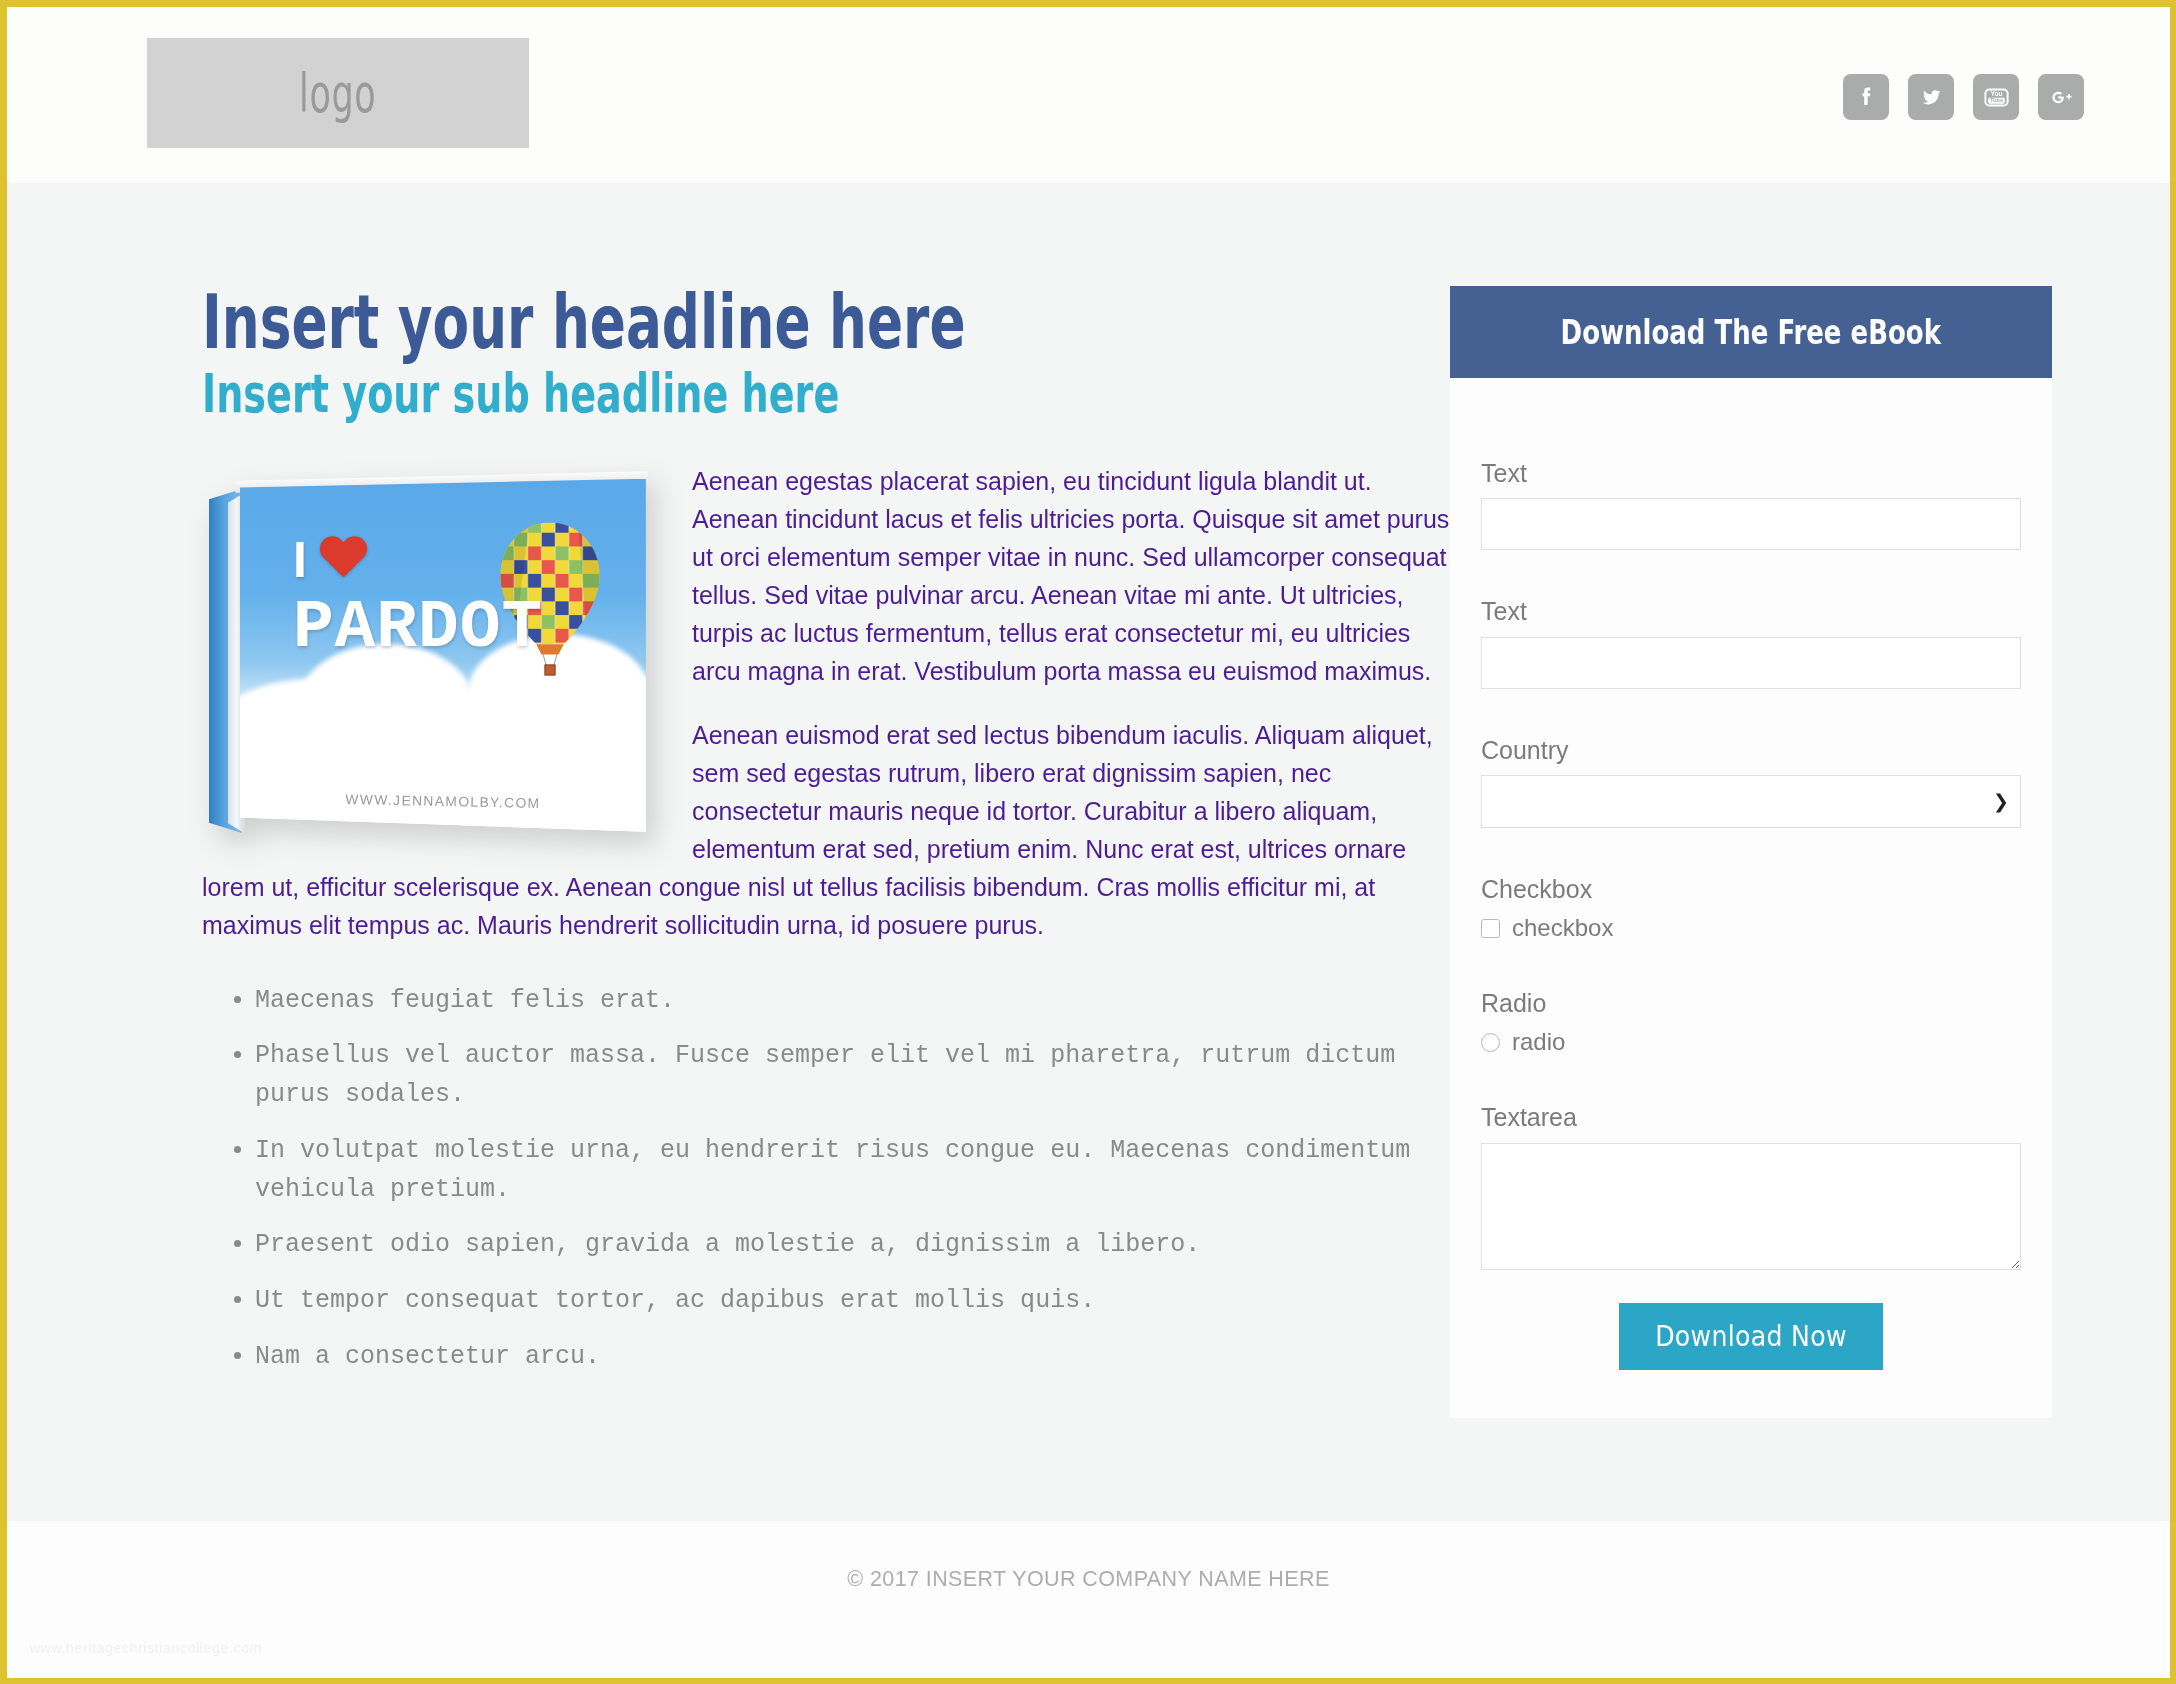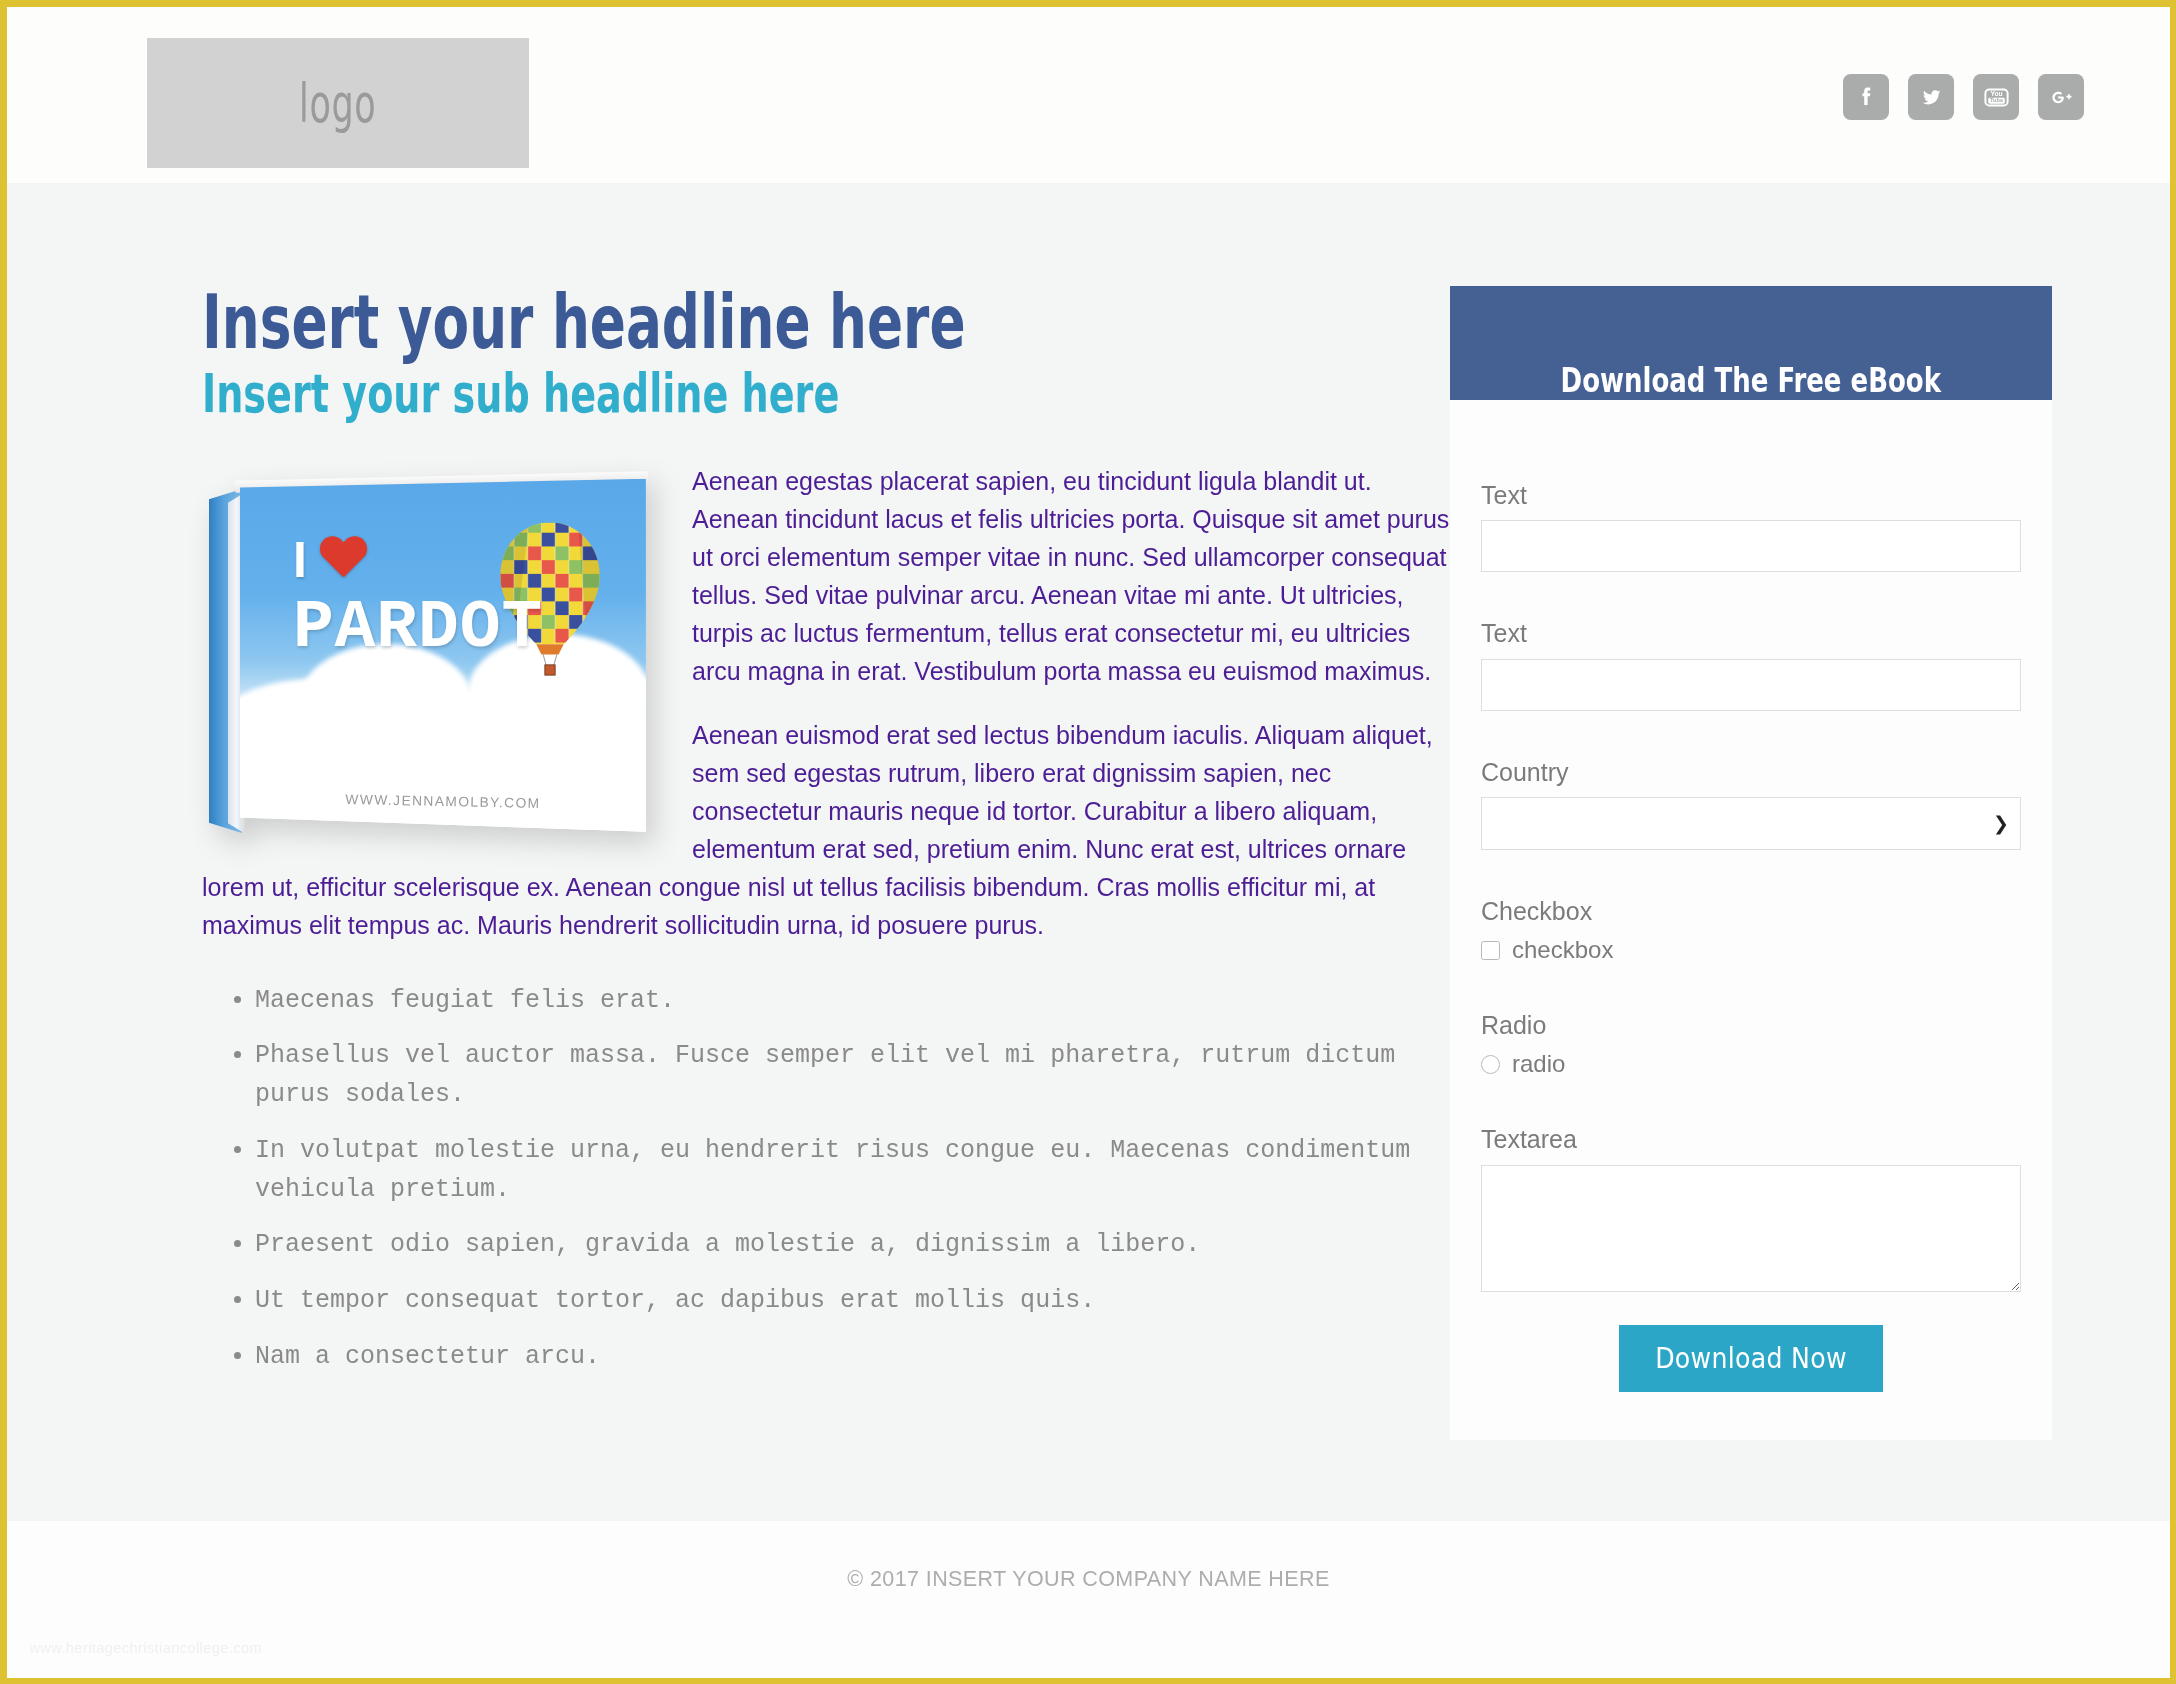--- a/index.html
+++ b/index.html
@@ -26,21 +26,21 @@
     background: #fdfdfc;
     height: 176px;
     flex: none;
     position: relative;
   }
   .logo-box {
     position: absolute;
     left: 140px;
     top: 31px;
     width: 382px;
-    height: 130px;
+    height: 110px;
     background: #d2d2d2;
     display: flex;
     align-items: center;
     justify-content: center;
   }
   .logo-text {
     font-family: "DejaVu Sans Condensed", "Liberation Sans Narrow", "Liberation Sans", sans-serif;
     font-size: 54px;
     color: #9a9a9a;
     letter-spacing: 0.9px;
@@ -245,23 +245,23 @@
   
   .form-panel {
     position: absolute;
     right: 69px;
     top: 103px;
     width: 602px;
     background: #fdfdfd;
   }
   .form-header {
     background: #456093;
-    height: 114px;
-    display: flex;
-    align-items: flex-end;
+    height: 92px;
+    display: flex;
+    align-items: center;
     justify-content: center;
   }
   .form-header-title {
     font-family: "DejaVu Sans Condensed", "Liberation Sans Narrow", "Liberation Sans", sans-serif;
     font-weight: 700;
     font-size: 34px;
     color: #ffffff;
     transform: scaleX(0.85);
     white-space: nowrap;
   }

